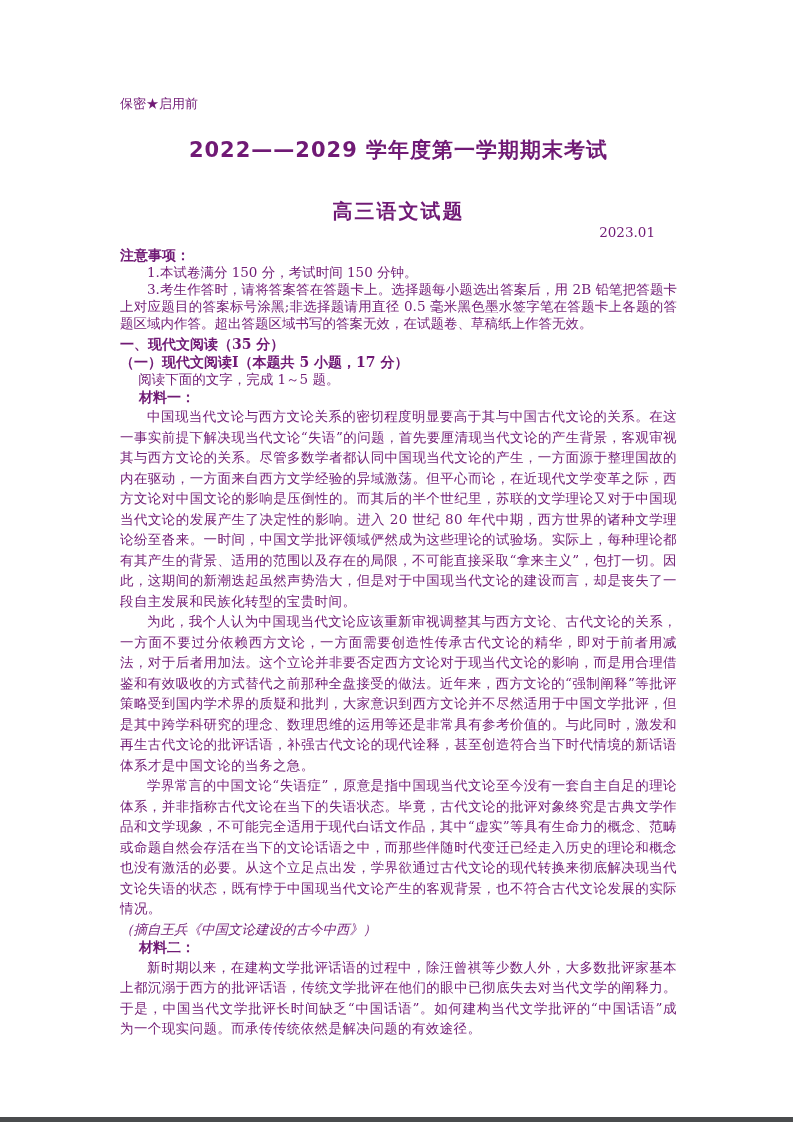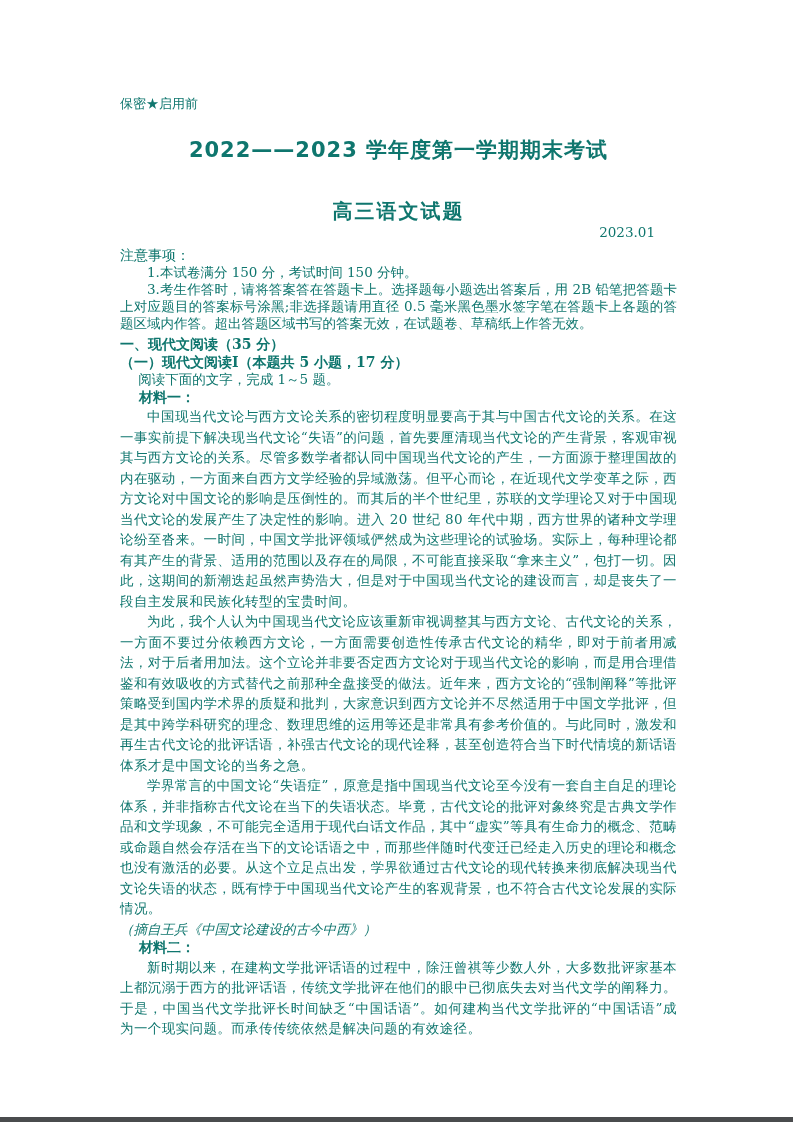--- a/index.html
+++ b/index.html
@@ -6,21 +6,21 @@
     margin: 0;
     padding: 0;
     background: #ffffff;
   }
   .page {
     position: relative;
     width: 793px;
     height: 1122px;
     margin: 0;
     background: #ffffff;
-    color: #0f766e;
+    color: #701a75;
     font-family: "DejaVu Serif", "Liberation Serif", serif;
     box-sizing: border-box;
     padding: 96px 116px 0 120px;
     overflow: hidden;
   }
   .security {
     font-size: 13px;
     line-height: 16px;
   }
   .session-title {
@@ -46,21 +46,21 @@
     font-size: 13.5px;
     line-height: 17px;
   }
   .notice {
     margin-top: 6px;
     font-size: 13.5px;
     line-height: 17px;
   }
   .notice-heading {
     font-size: 14px;
-    font-weight: normal;
+    font-weight: bold;
   }
   .notice p {
     margin: 0;
     text-indent: 2em;
     text-align: justify;
   }
   .sec-heading {
     margin-top: 4px;
     font-size: 14px;
     font-weight: bold;
@@ -104,21 +104,21 @@
     height: 5px;
   }
 </style>
 </head>
 <body>
 
 <div class="page">
 
   <div class="security">保密★启用前</div>
 
-  <div class="session-title">2022——2023 学年度第一学期期末考试</div>
+  <div class="session-title">2022——2029 学年度第一学期期末考试</div>
 
   <div class="subject-title">高三语文试题</div>
 
   <div class="exam-date">2023.01</div>
 
   <div class="notice">
     <div class="notice-heading">注意事项：</div>
     <p>1.本试卷满分 150 分，考试时间 150 分钟。</p>
     <p>3.考生作答时，请将答案答在答题卡上。选择题每小题选出答案后，用 2B 铅笔把答题卡上对应题目的答案标号涂黑;非选择题请用直径 0.5 毫米黑色墨水签字笔在答题卡上各题的答题区域内作答。超出答题区域书写的答案无效，在试题卷、草稿纸上作答无效。</p>
   </div>

